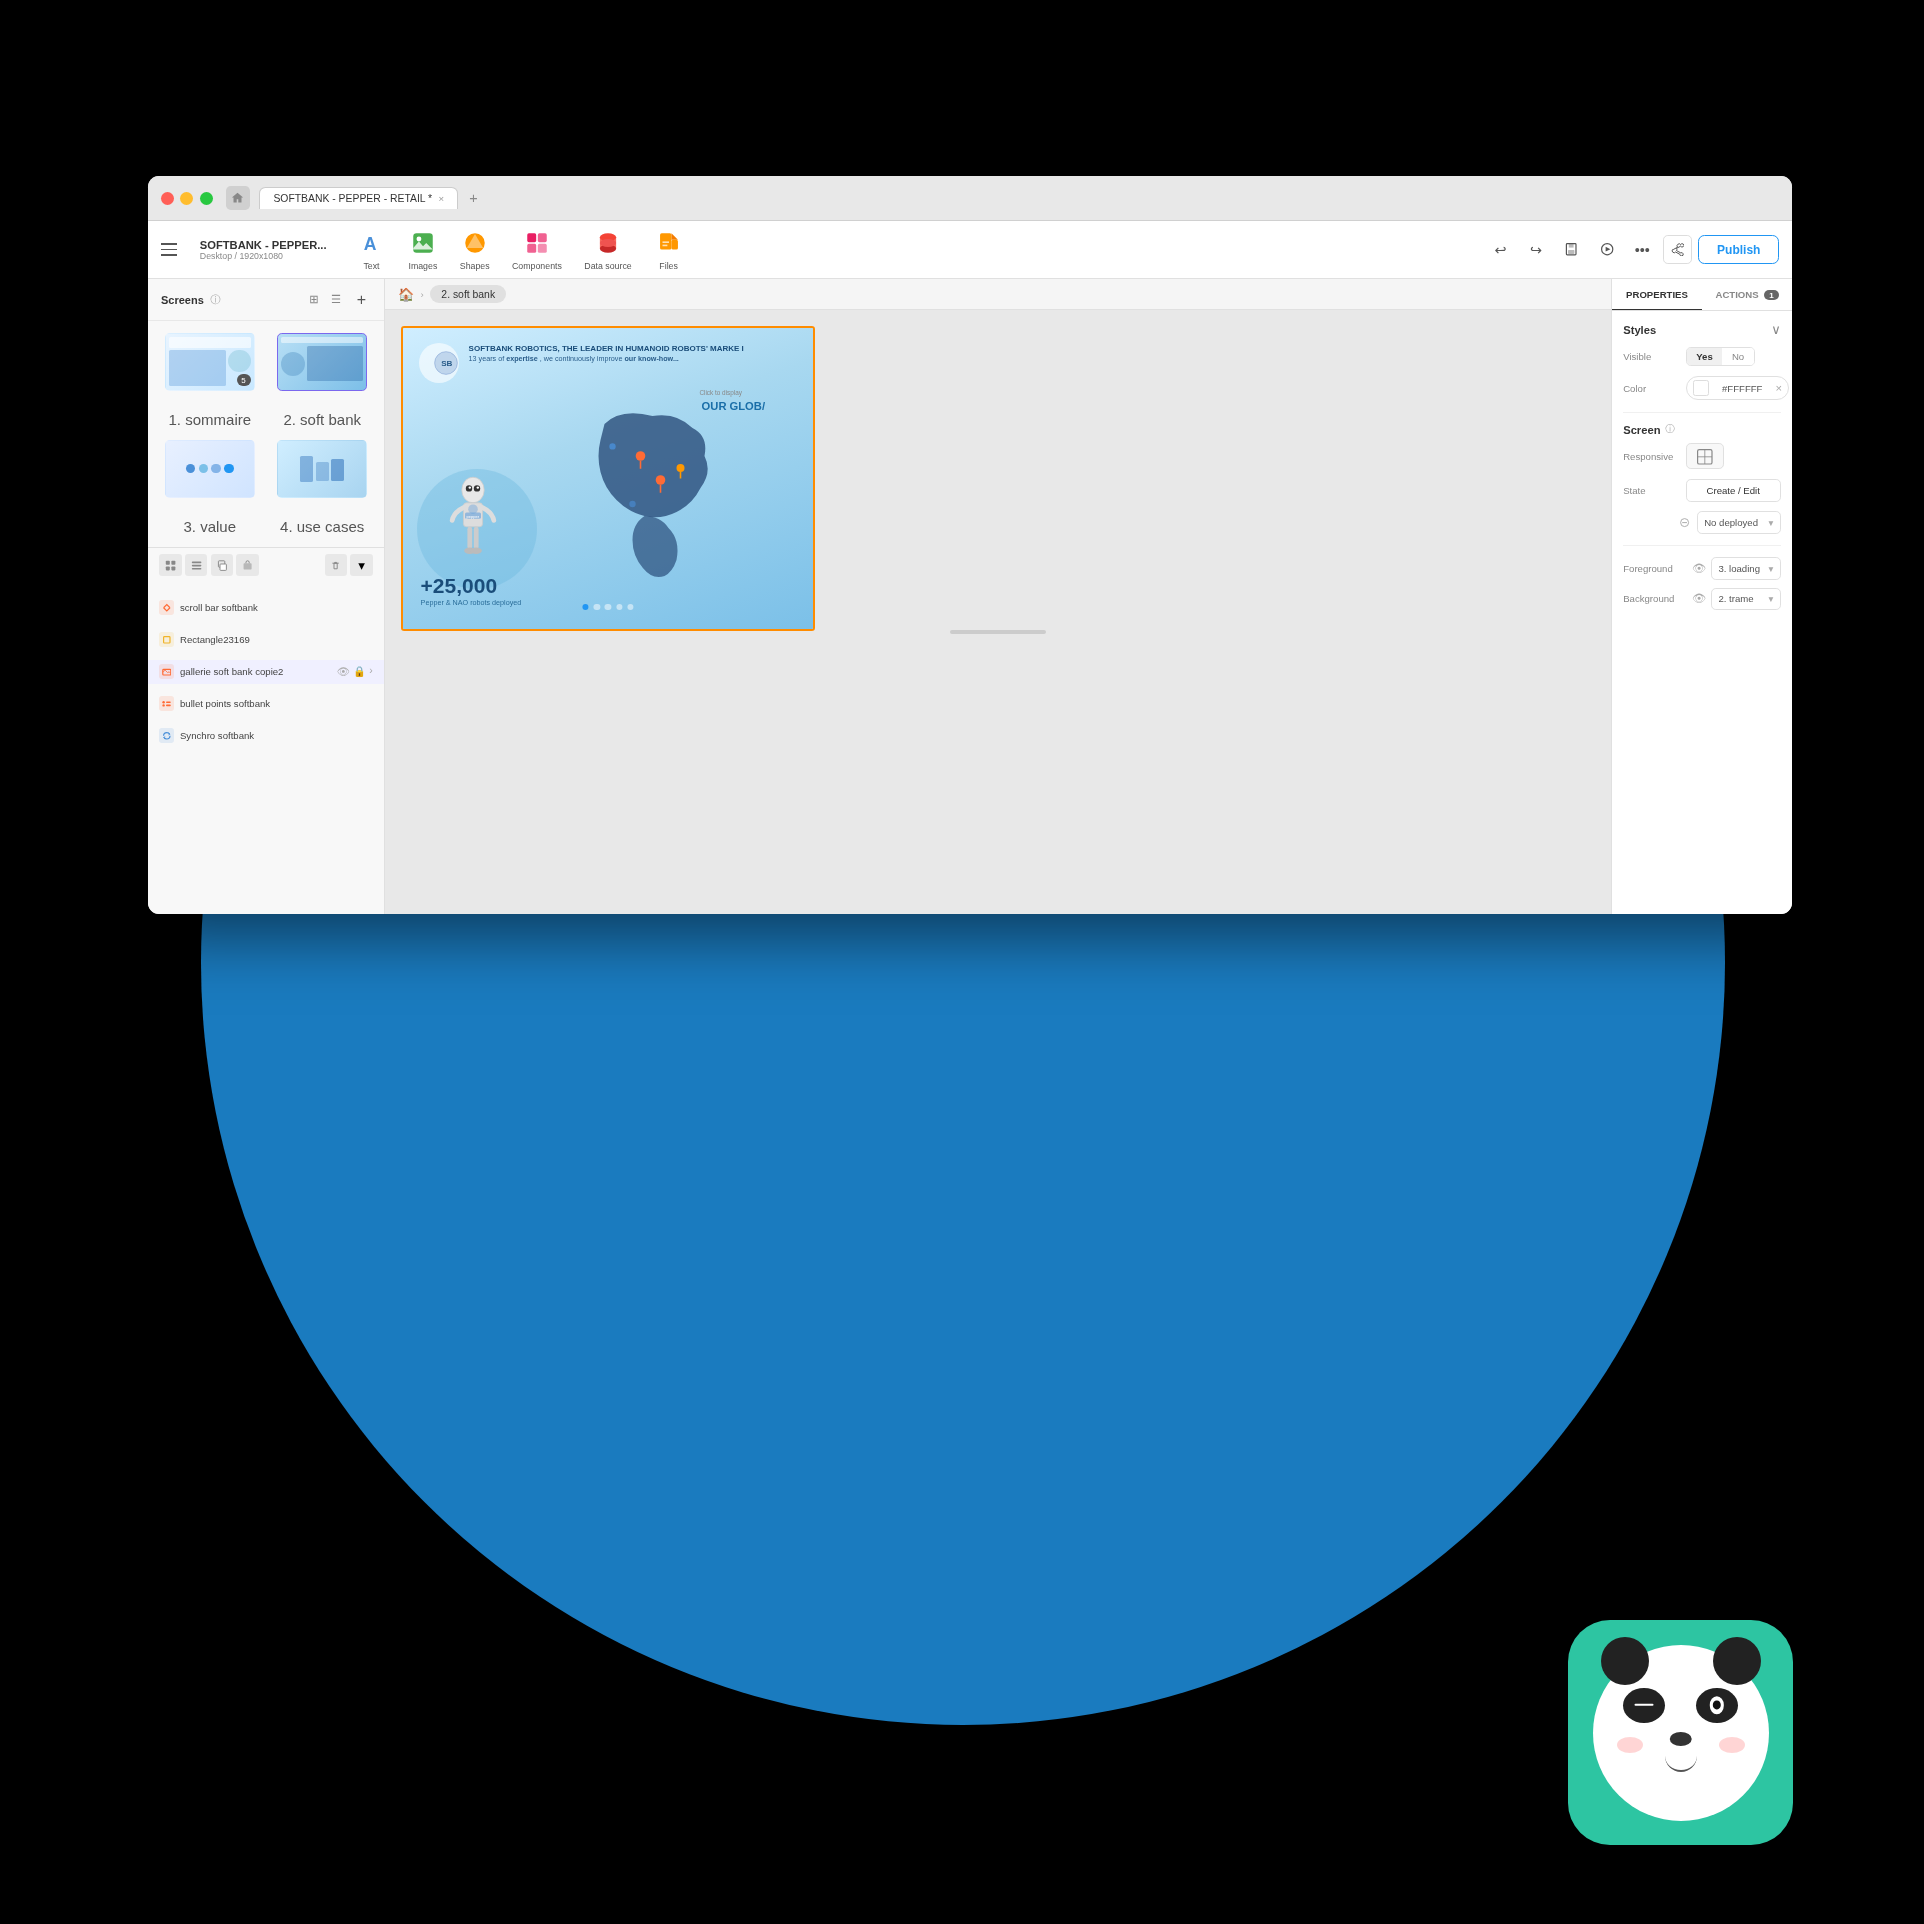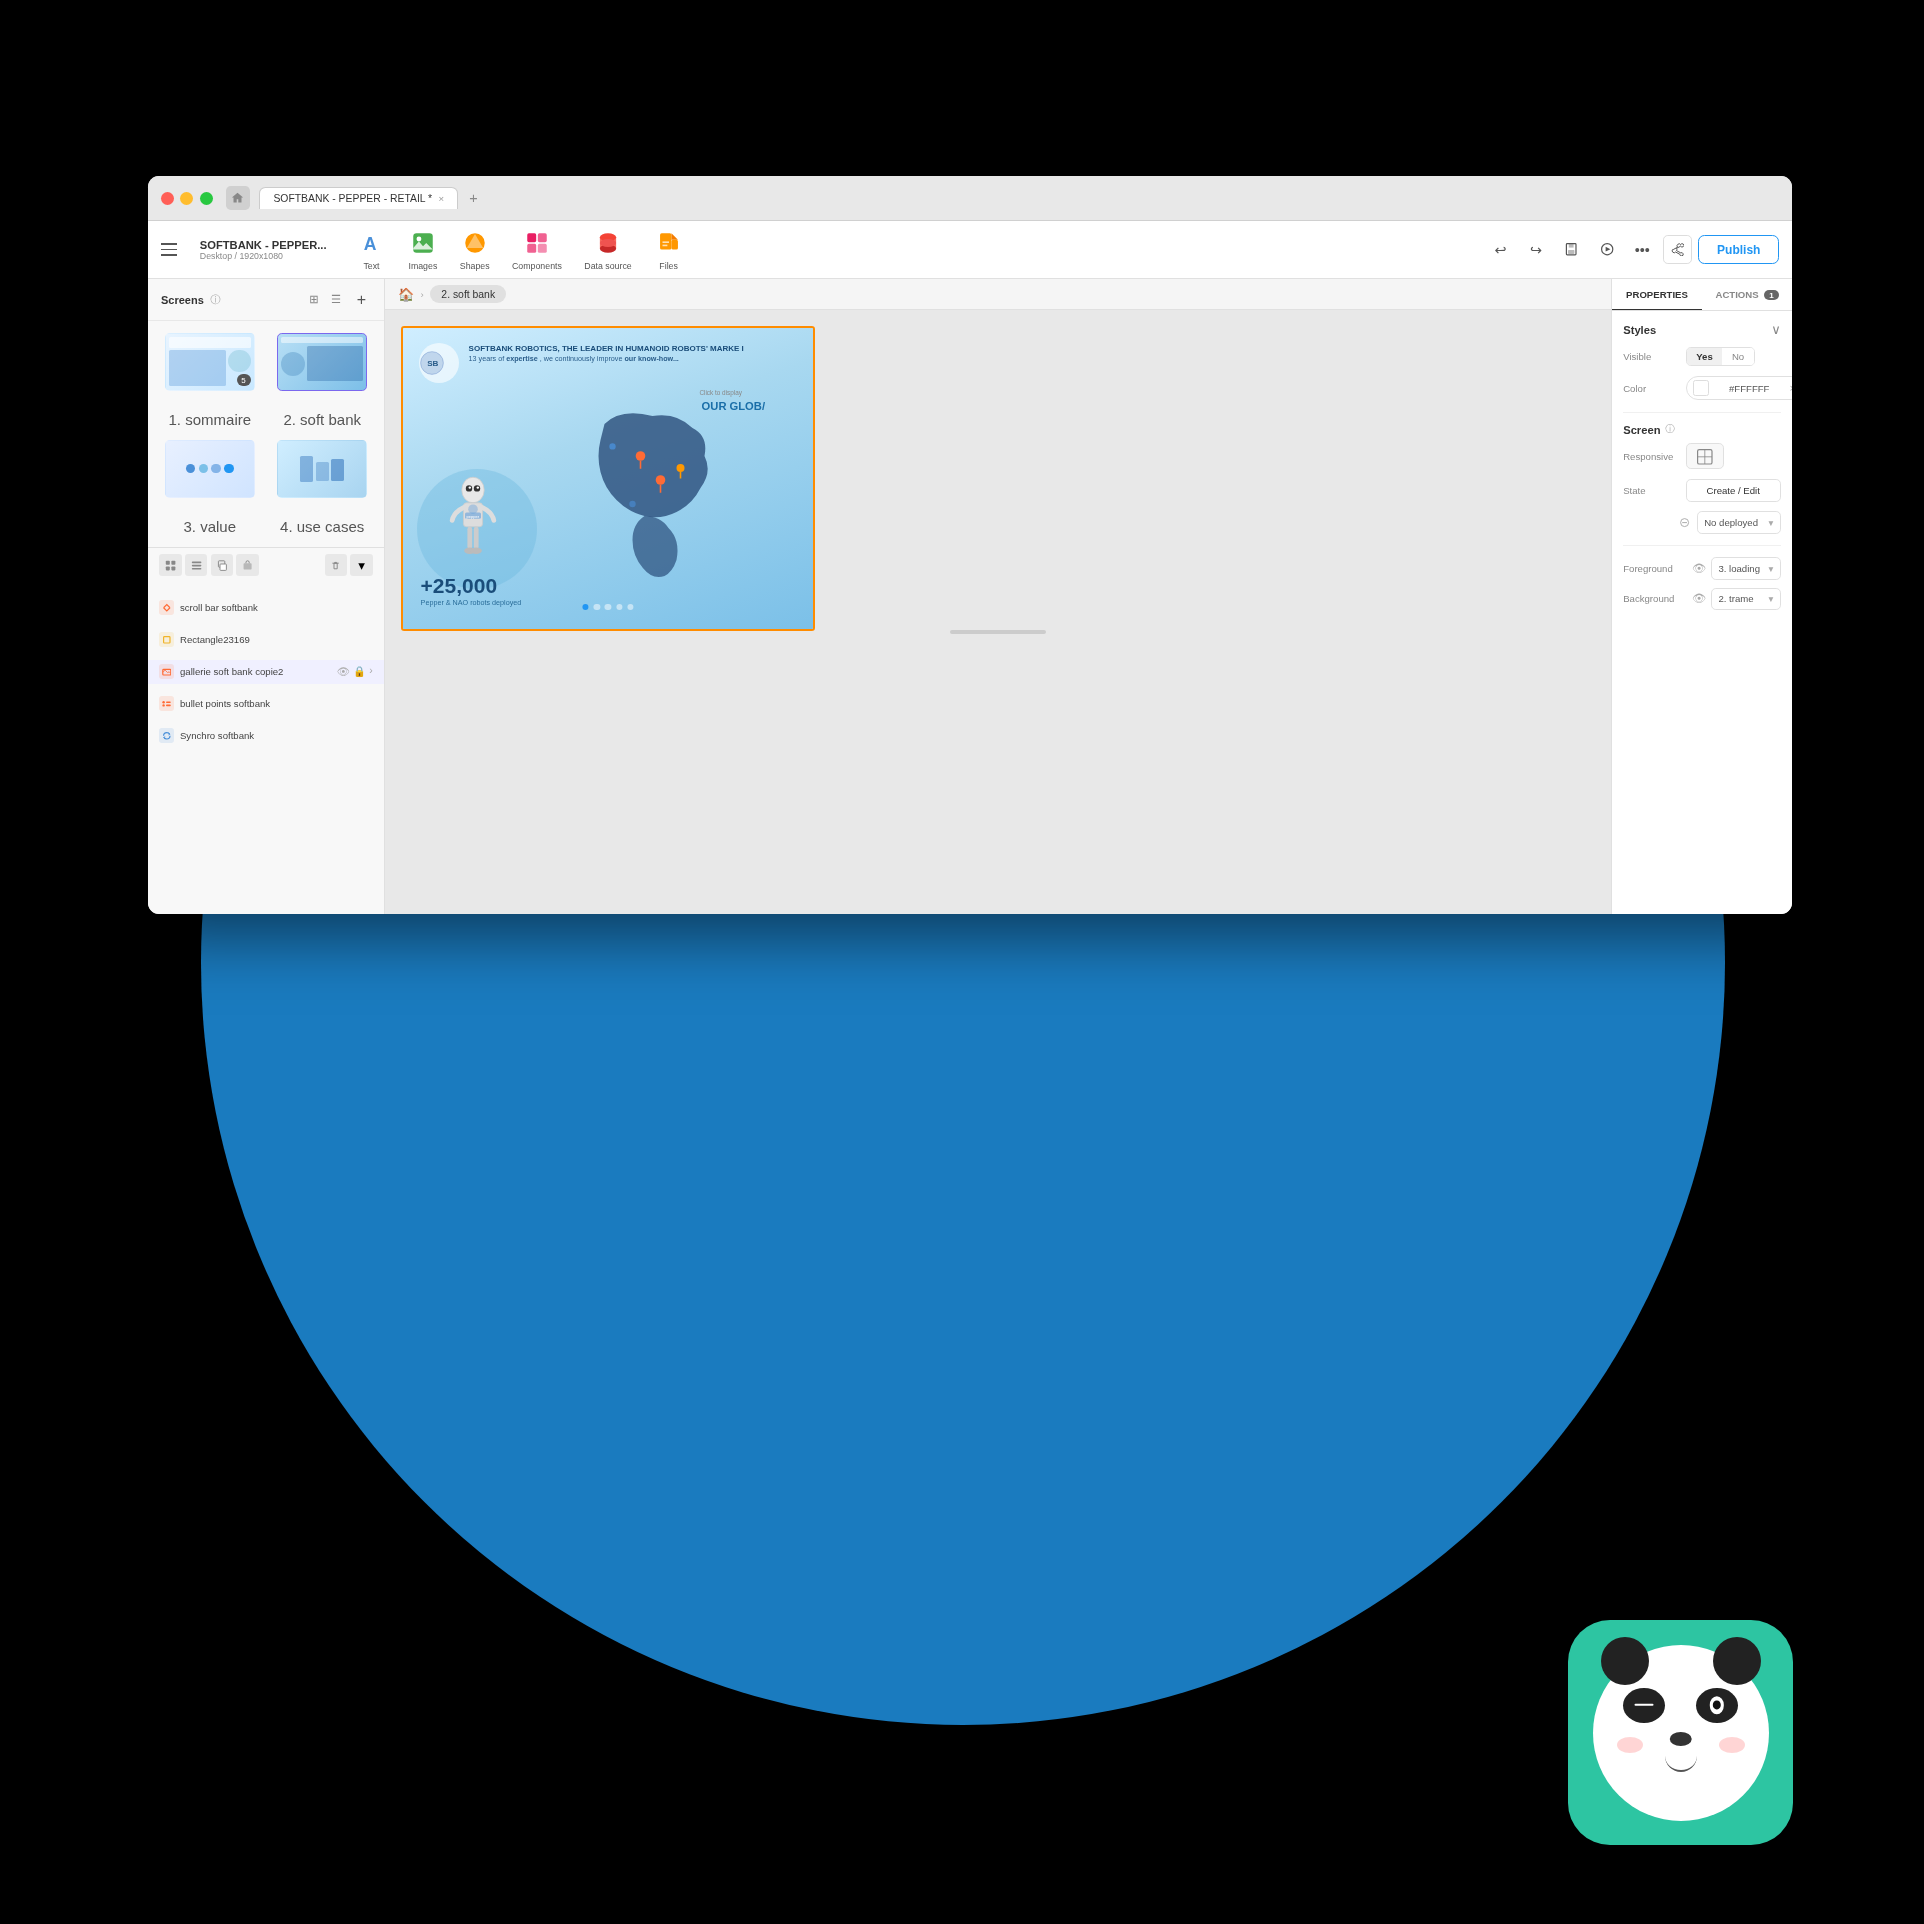--- a/index.html
+++ b/index.html
@@ -373,21 +373,21 @@
     .slide-header {
       position: absolute;
       top: 14.4px; left: 16px;
       display: flex; align-items: flex-start; gap: 9.6px;
     }
 
     .slide-logo-circle {
       width: 40px; height: 40px;
       border-radius: 50%;
       background: rgba(255,255,255,0.6);
-      display: flex; align-items: center; justify-content: flex-start;
+      display: flex; align-items: center; justify-content: flex-end;
       font-size: 8px; color: #555;
     }
 
     .slide-title-text {
       font-size: 8px;
       font-weight: 700;
       color: #1a4d7a;
       line-height: 1.4;
     }
 
@@ -532,21 +532,21 @@
       background: #f0f0f0;
       color: #333;
       font-weight: 600;
     }
 
     .color-swatch {
       display: flex; align-items: center;
       border: 0.8px solid #e0e0e0;
       border-radius: 12px;
       padding: 3.2px 6.4px;
-      gap: 20px;
+      gap: 13px;
       flex: 1;
     }
 
     .swatch-box {
       width: 16px; height: 16px;
       background: #fff;
       border: 0.8px solid #ddd;
       border-radius: 2.4px;
     }
 

